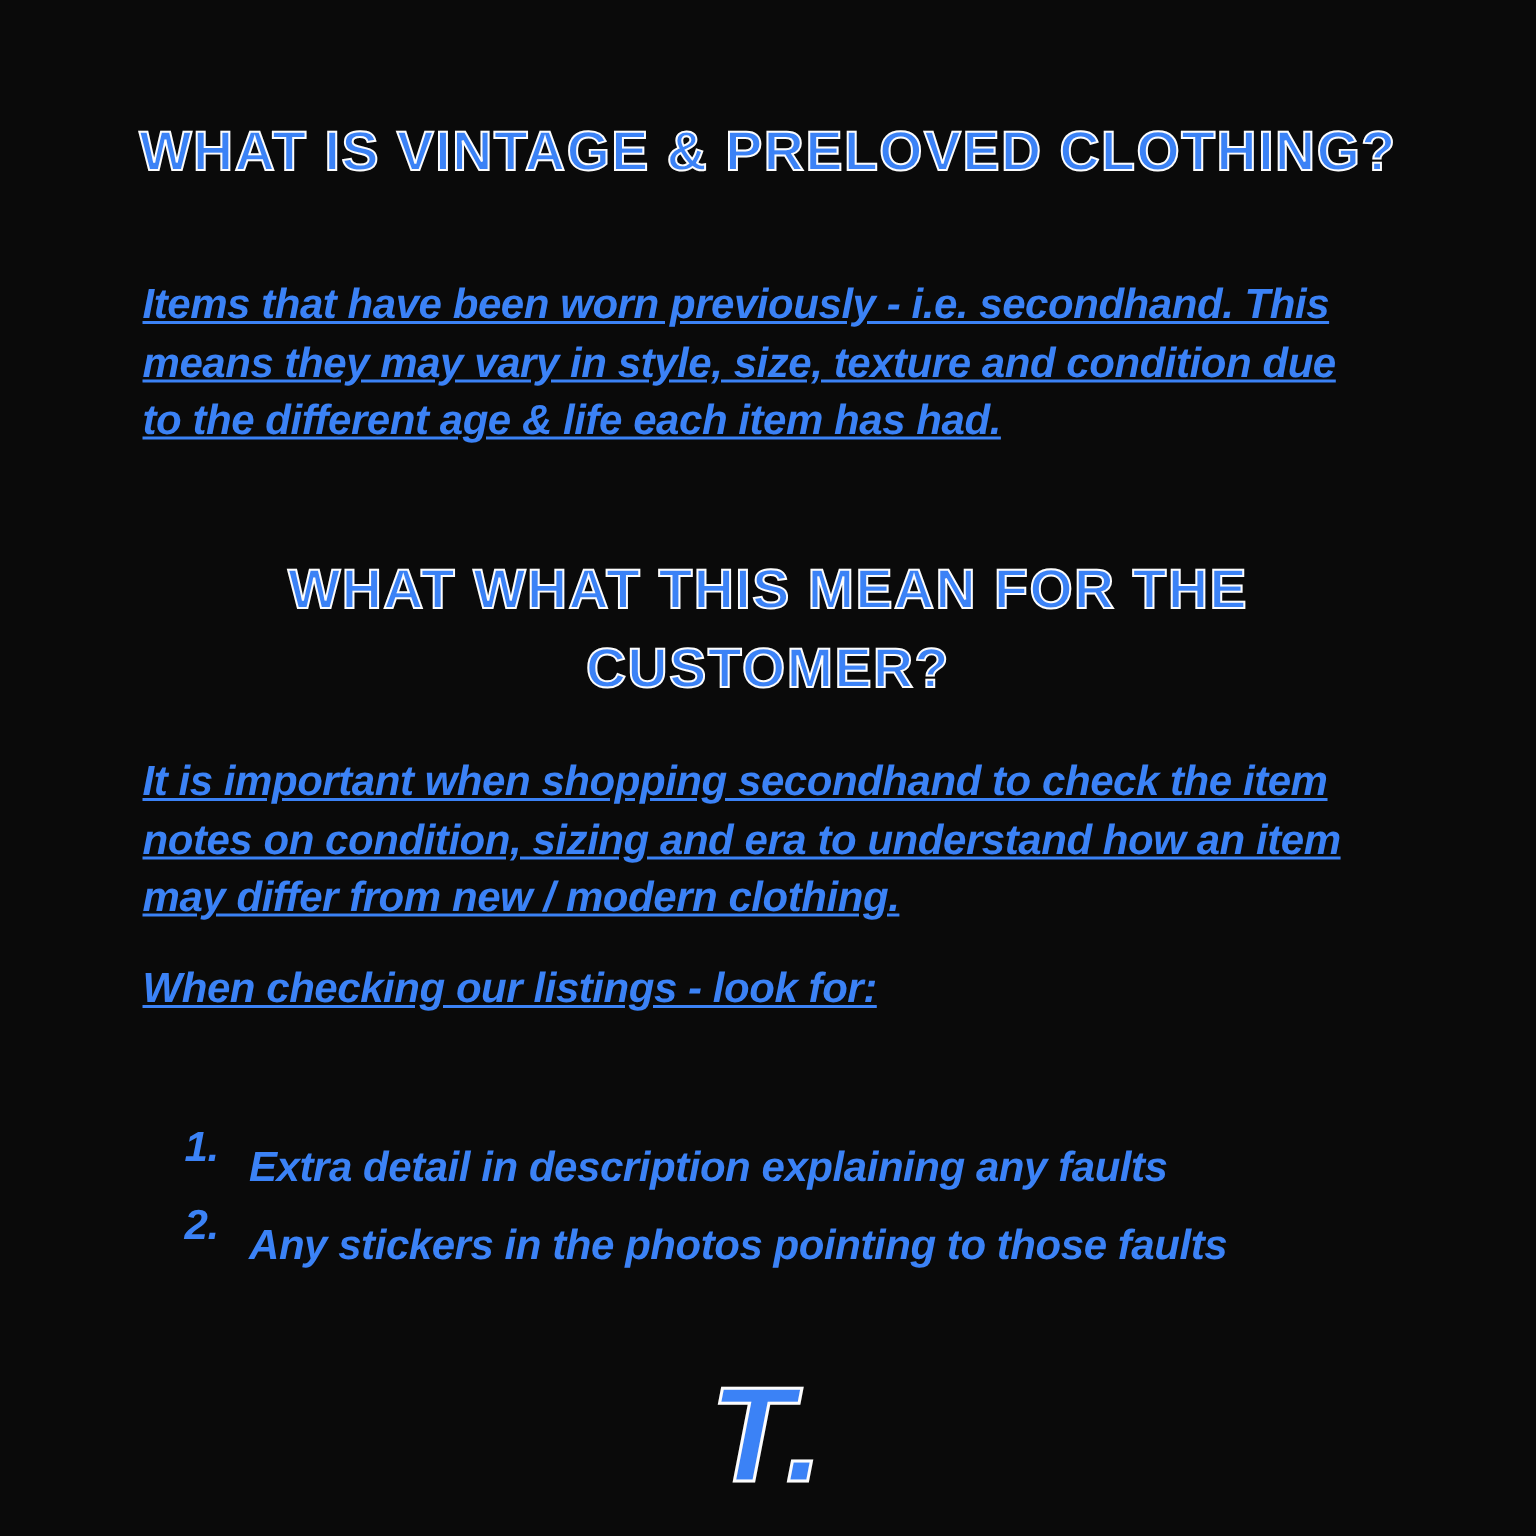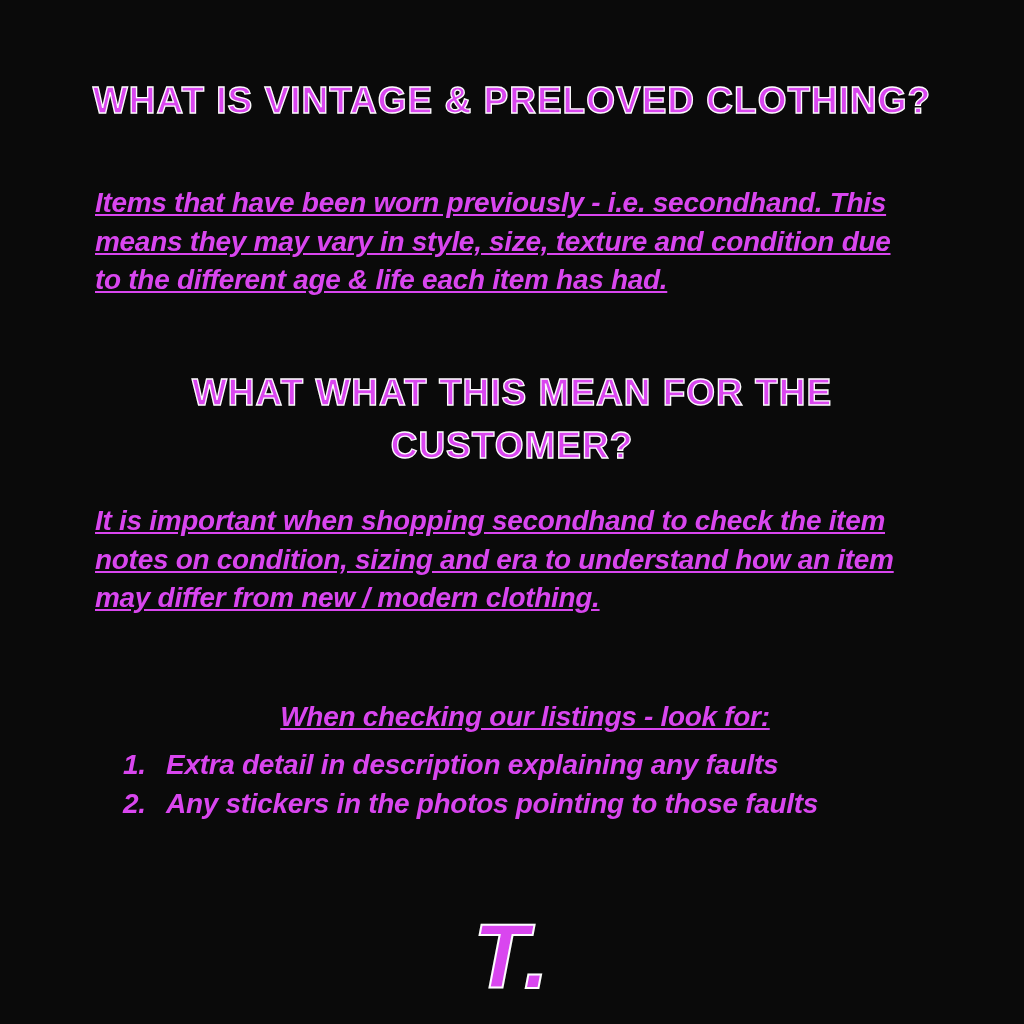--- a/index.html
+++ b/index.html
@@ -4,21 +4,21 @@
 <style>
   html, body {
     margin: 0;
     padding: 0;
   }
   .canvas {
     position: relative;
     width: 1024px;
     height: 1024px;
     background: #0a0a0a;
-    color: #d946ef;
+    color: #3b82f6;
     font-family: "Liberation Sans", sans-serif;
     overflow: hidden;
   }
   .heading {
     position: absolute;
     left: 0;
     width: 1024px;
     text-align: center;
     font-weight: bold;
     font-size: 37px;
@@ -41,40 +41,41 @@
     font-weight: bold;
     font-style: italic;
     font-size: 28px;
     line-height: 38.5px;
     letter-spacing: -0.3px;
     white-space: pre-line;
     text-decoration: underline;
   }
   .paragraph-1 { top: 184px; }
   .paragraph-2 { top: 502px; }
-  .list-intro  { top: 698px; text-align: center; }
+  .list-intro  { top: 640px; }
   .numbered-list {
     position: absolute;
     left: 123px;
     top: 746px;
     font-weight: bold;
     font-style: italic;
     font-size: 28px;
     line-height: 38.5px;
     letter-spacing: -0.3px;
   }
   .list-row {
     display: flex;
   }
   .list-number {
     width: 30px;
     flex: 0 0 auto;
   }
   .list-text {
     padding-left: 13px;
+    margin-top: 13px;
   }
   .brand-logo {
     position: absolute;
     left: 0;
     top: 912px;
     width: 1024px;
     text-align: center;
     font-weight: bold;
     font-style: italic;
     font-size: 90px;

